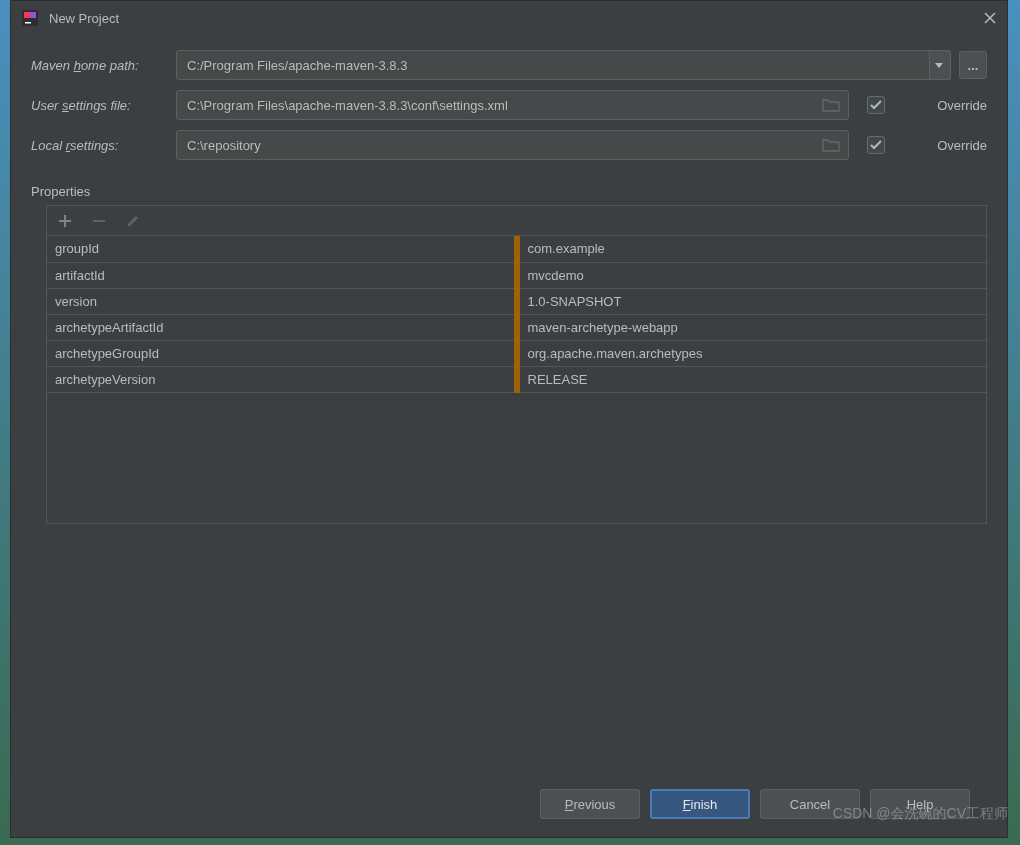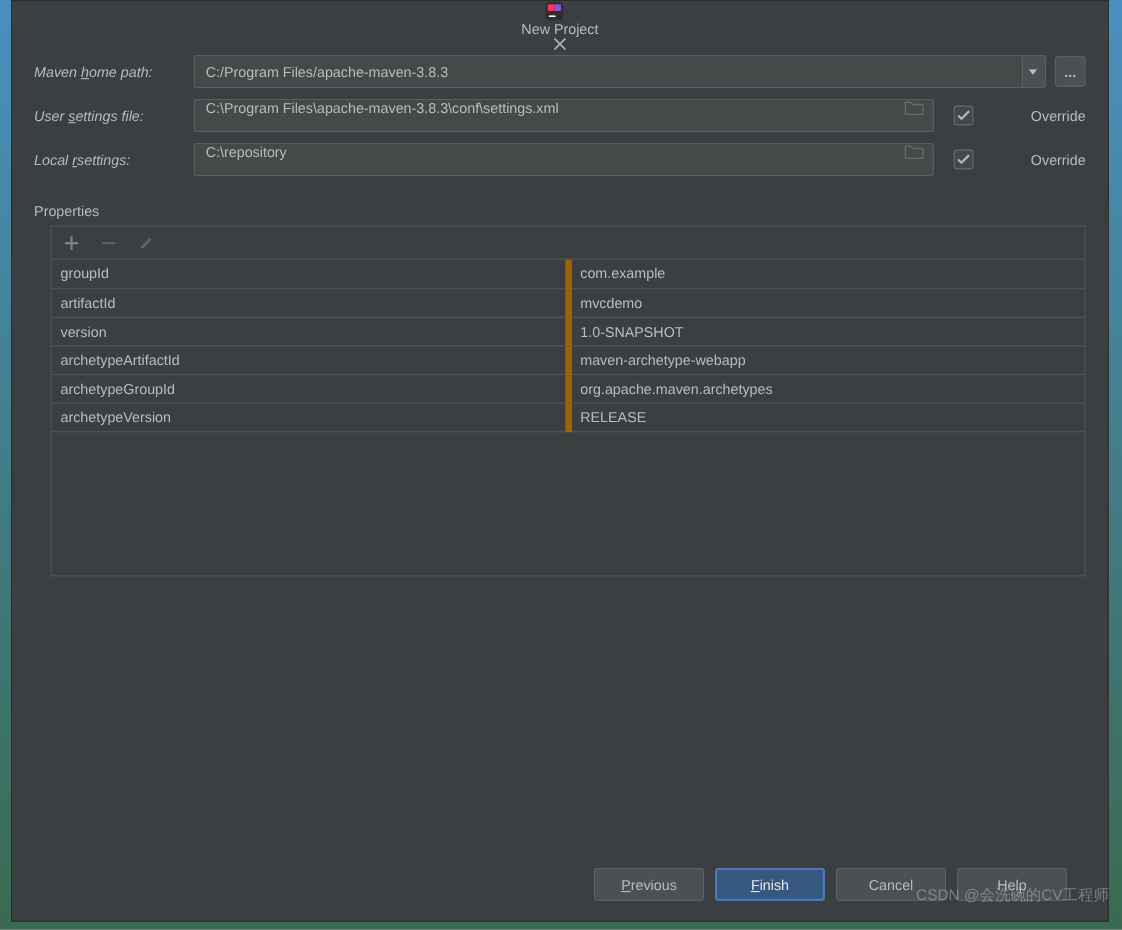--- a/index.html
+++ b/index.html
@@ -27,21 +27,20 @@
       border: 1px solid #2d2d2d;
       display: flex;
       flex-direction: column;
     }
     .titlebar {
       height: 34px;
       display: flex;
       align-items: center;
       padding: 0 10px;
       background: #3c3f41;
-      flex-direction: column;
     }
     .titlebar-icon {
       width: 18px;
       height: 18px;
       margin-right: 10px;
       display: flex;
       align-items: center;
       justify-content: center;
     }
     .titlebar-title {
@@ -128,20 +127,21 @@
       margin-bottom: 14px;
       margin-top: 4px;
     }
     .text-input {
       flex: 1;
       height: 30px;
       background: #45494a;
       border: 1px solid #5e6060;
       border-radius: 3px;
       display: flex;
+      align-items: center;
       padding: 0 10px;
       color: #bbbbbb;
       position: relative;
     }
     .folder-icon {
       position: absolute;
       right: 8px;
       width: 18px;
       height: 14px;
       opacity: 0.5;

